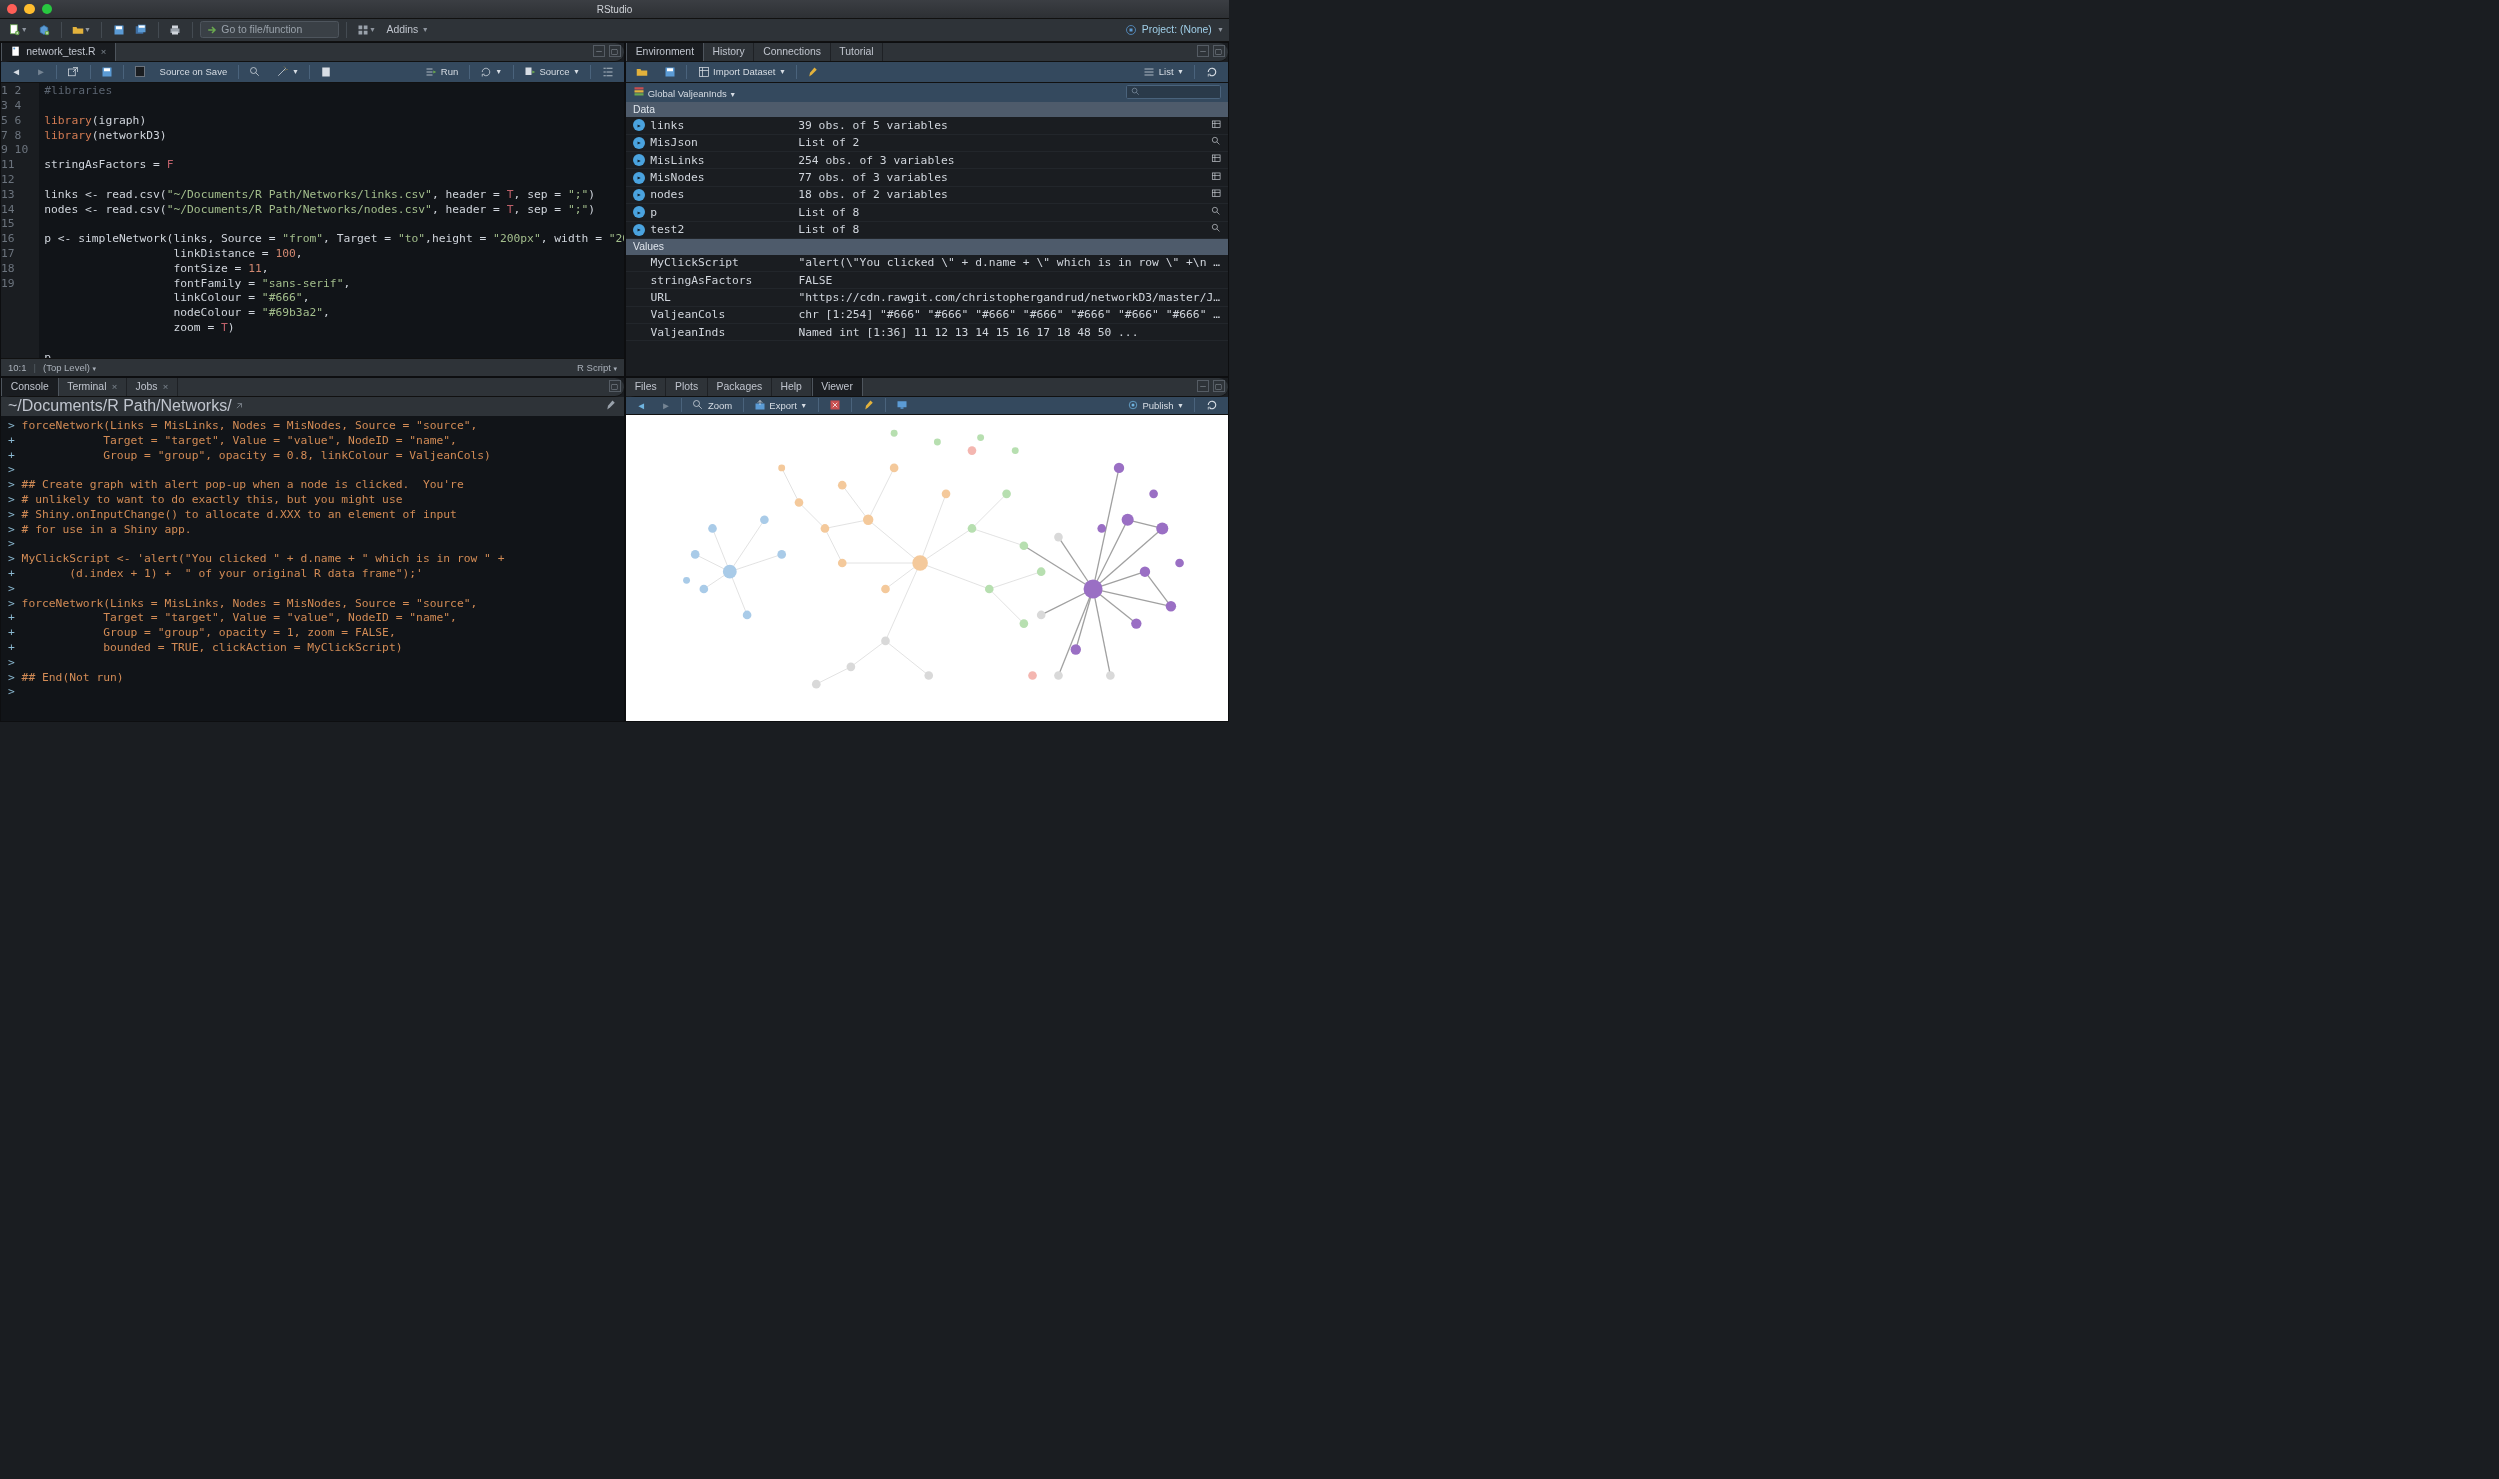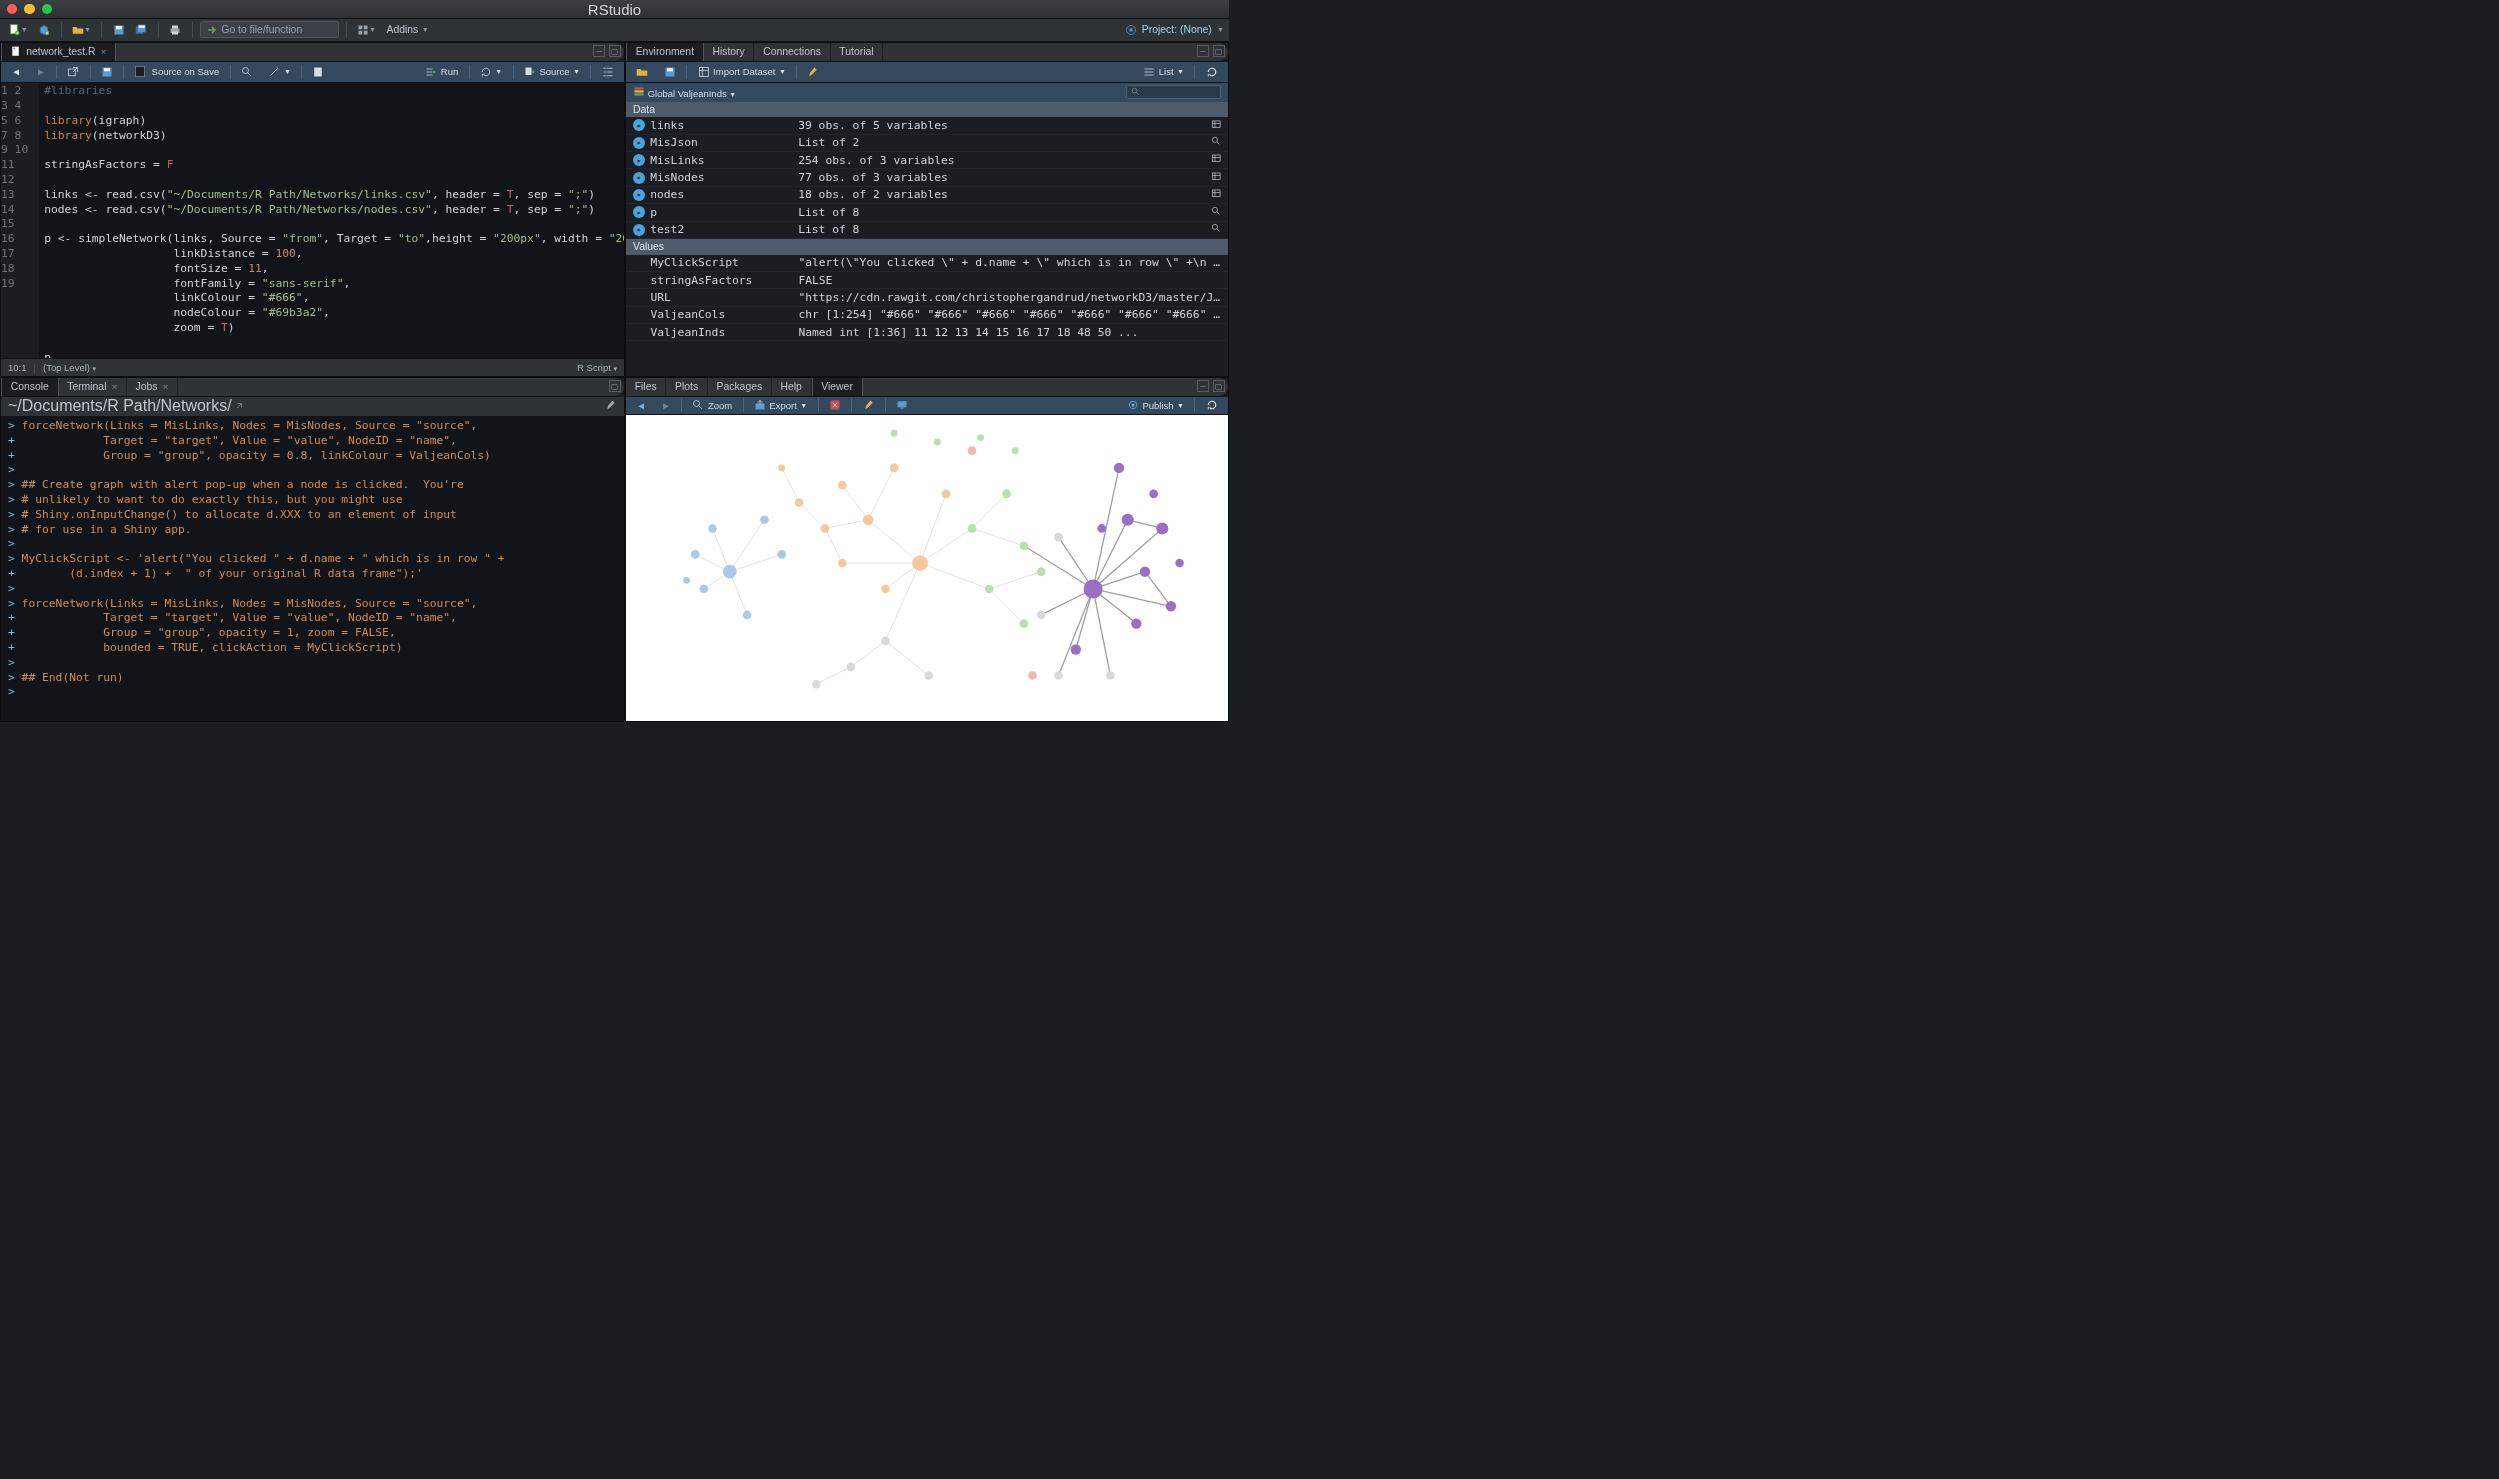--- a/index.html
+++ b/index.html
@@ -19,21 +19,21 @@
     background: linear-gradient(#3b3e43, #2d3034);
     display: flex;
     align-items: center;
     padding: 0 7px;
     border-bottom: 0.9px solid #111;
     position: relative;
   }
   .traffic { display: flex; gap: 7px; }
   .tl { width: 10.4px; height: 10.4px; border-radius: 50%; }
   .tl.red { background: #ff5f57; } .tl.yel { background: #ffbd2e; } .tl.grn { background: #28c840; }
-  .titlebar .title { position: absolute; left: 0; right: 0; text-align: center; color: #d0d3d8; font-size: 15px; pointer-events: none; }
+  .titlebar .title { position: absolute; left: 0; right: 0; text-align: center; color: #d0d3d8; font-size: 10px; pointer-events: none; }
   
   .main-toolbar {
     height: 22.6px;
     background: #2e3338;
     border-bottom: 0.9px solid #111;
     display: flex; align-items: center; padding: 0 5.2px; gap: 3.5px;
     color: #c0c5ce;
   }
   .tb-btn { display: inline-flex; align-items: center; height: 17.4px; padding: 0 3.5px; border-radius: 1.7px; cursor: pointer; }
   .tb-sep { width: 0.9px; height: 15.6px; background: #444b52; margin: 0 3.5px; }
@@ -216,21 +216,21 @@
       <span class="sep"></span>
       <span class="btn">
         <svg class="ic" viewBox="0 0 16 16">
             <rect x="2" y="2" width="12" height="12" fill="#5b9bd5"></rect>
             <rect x="4" y="3" width="8" height="4" fill="#fff"></rect>
           </svg>
       </span>
       <span class="sep"></span>
       <span class="btn">
         <span class="chk"></span>
-        <span style="margin-left:3px">Source on Save</span>
+        <span style="margin-left:11px">Source on Save</span>
       </span>
       <span class="sep"></span>
       <span class="btn">
         <svg class="ic" viewBox="0 0 16 16">
             <circle cx="6" cy="6" r="4" fill="none" stroke="#d7dde4"></circle>
             <path d="M9 9l4 4" stroke="#d7dde4"></path>
           </svg>
       </span>
       <span class="btn">
         <svg class="ic" viewBox="0 0 16 16">

